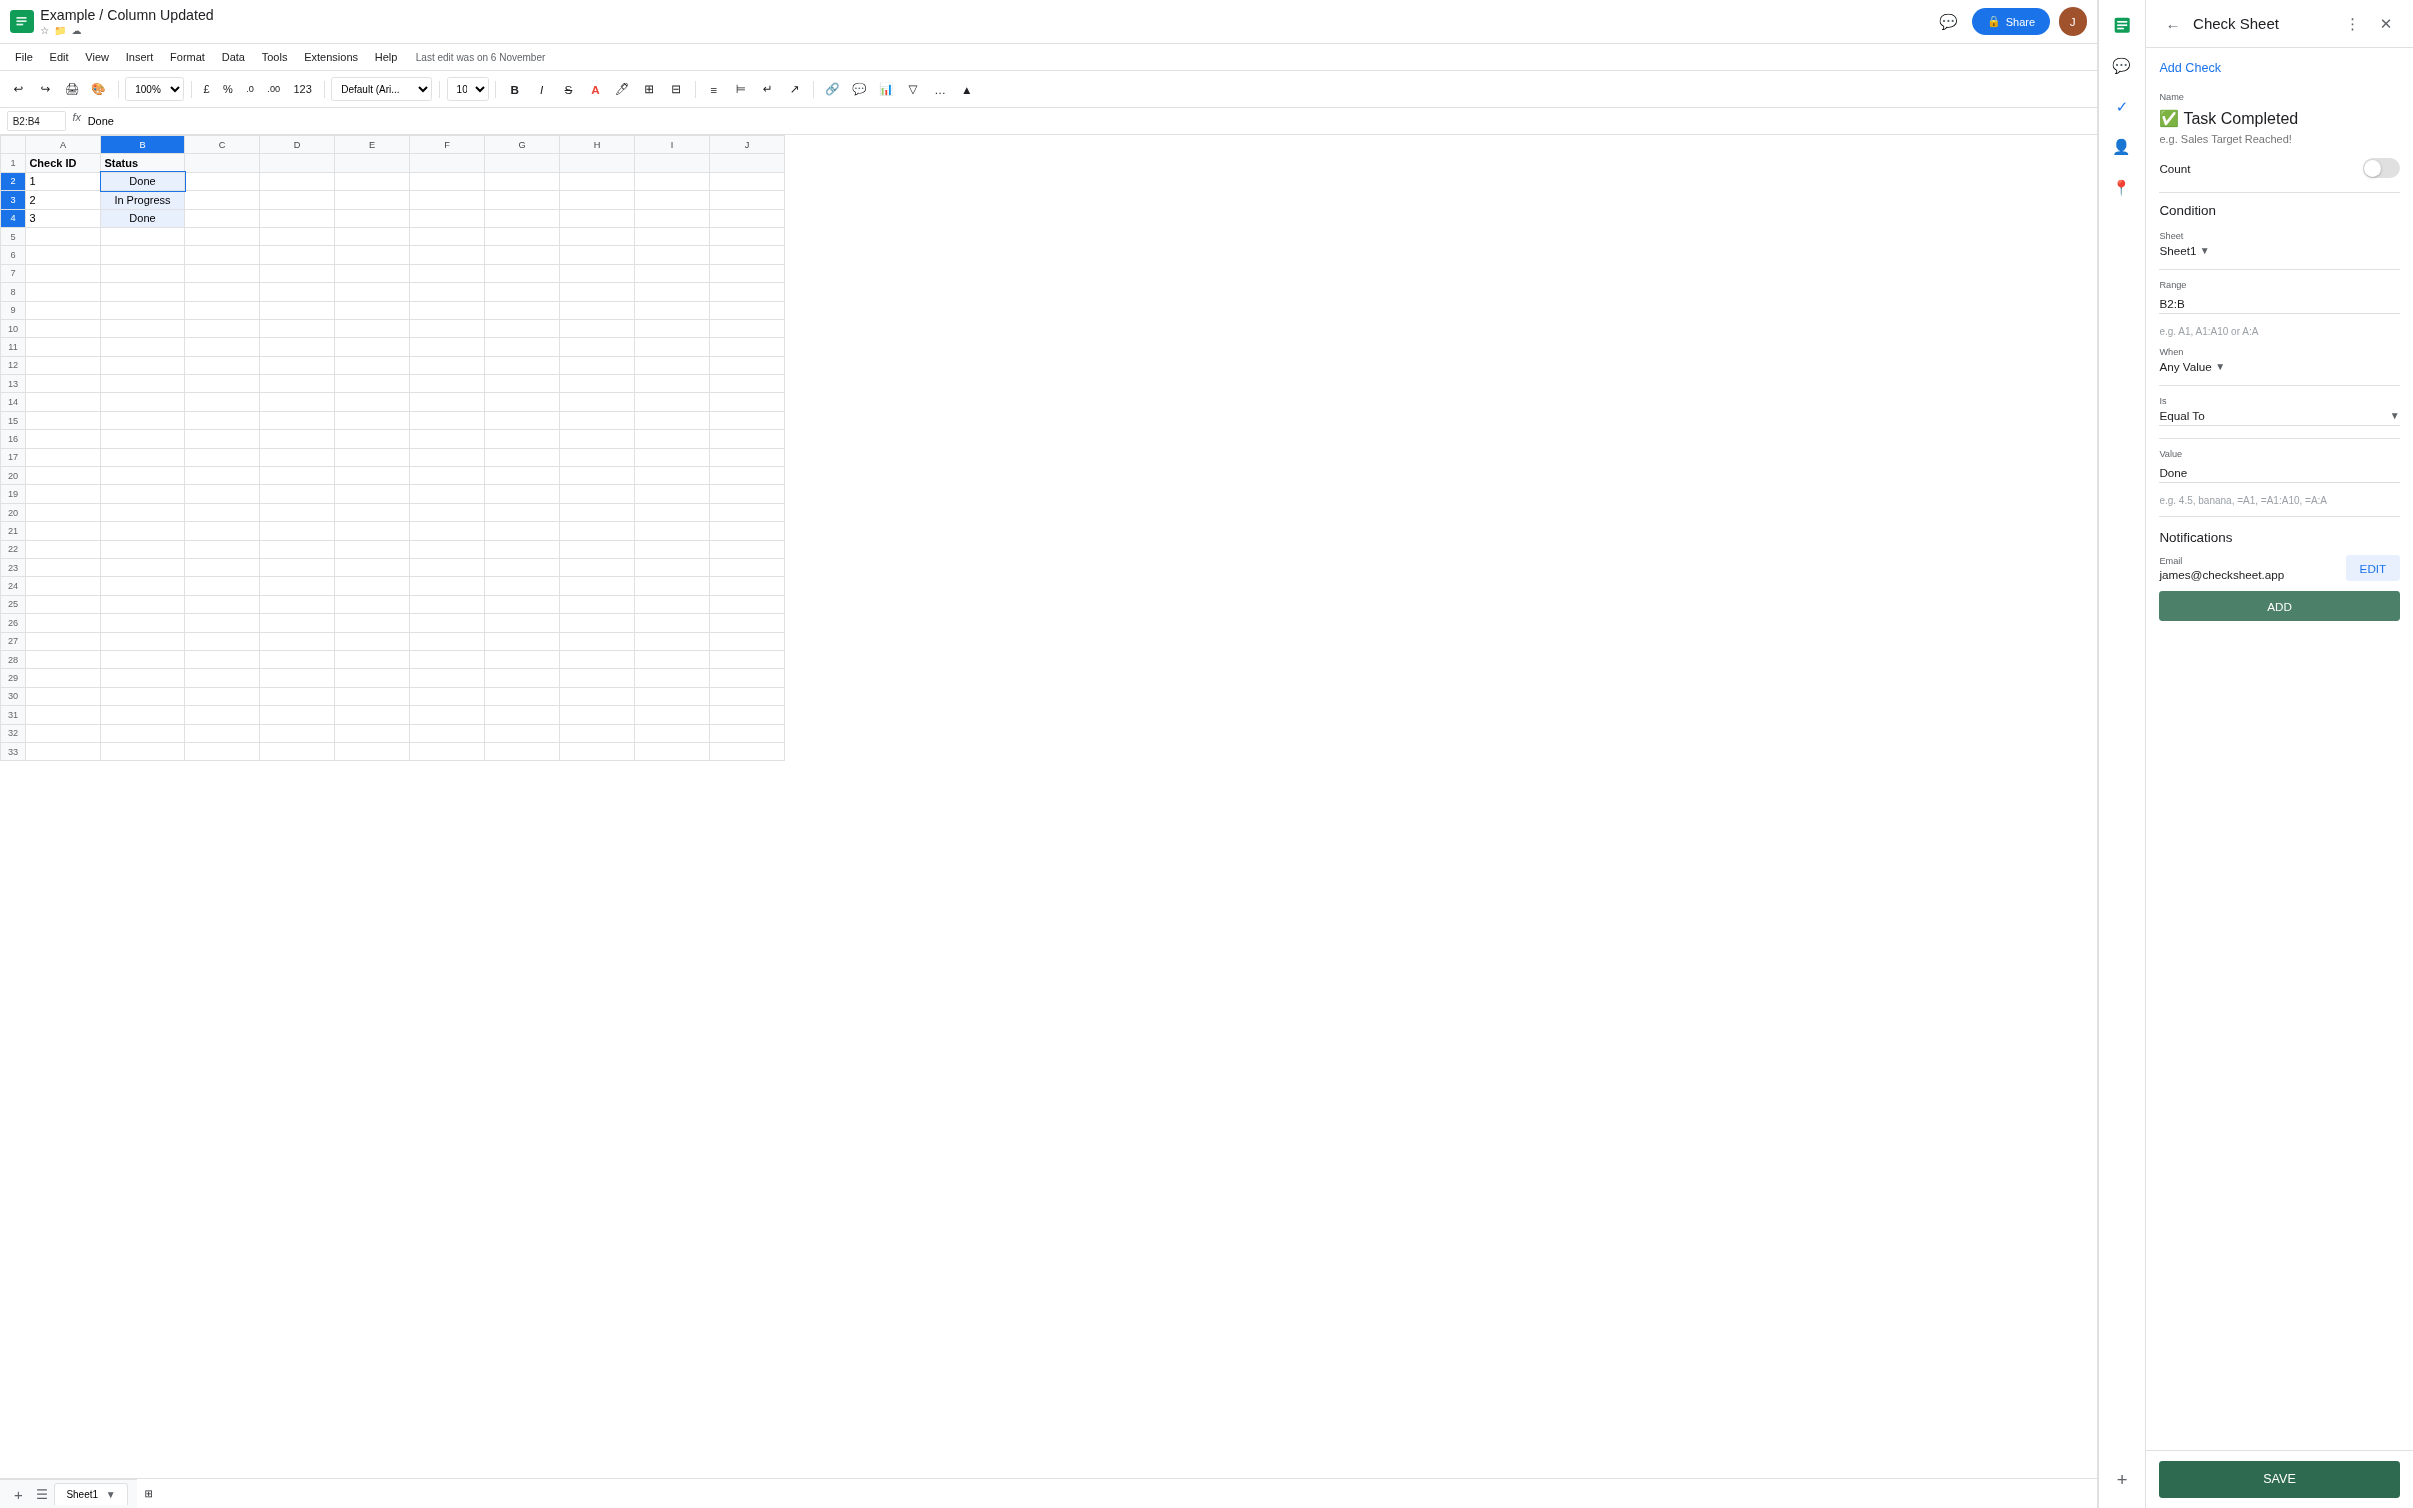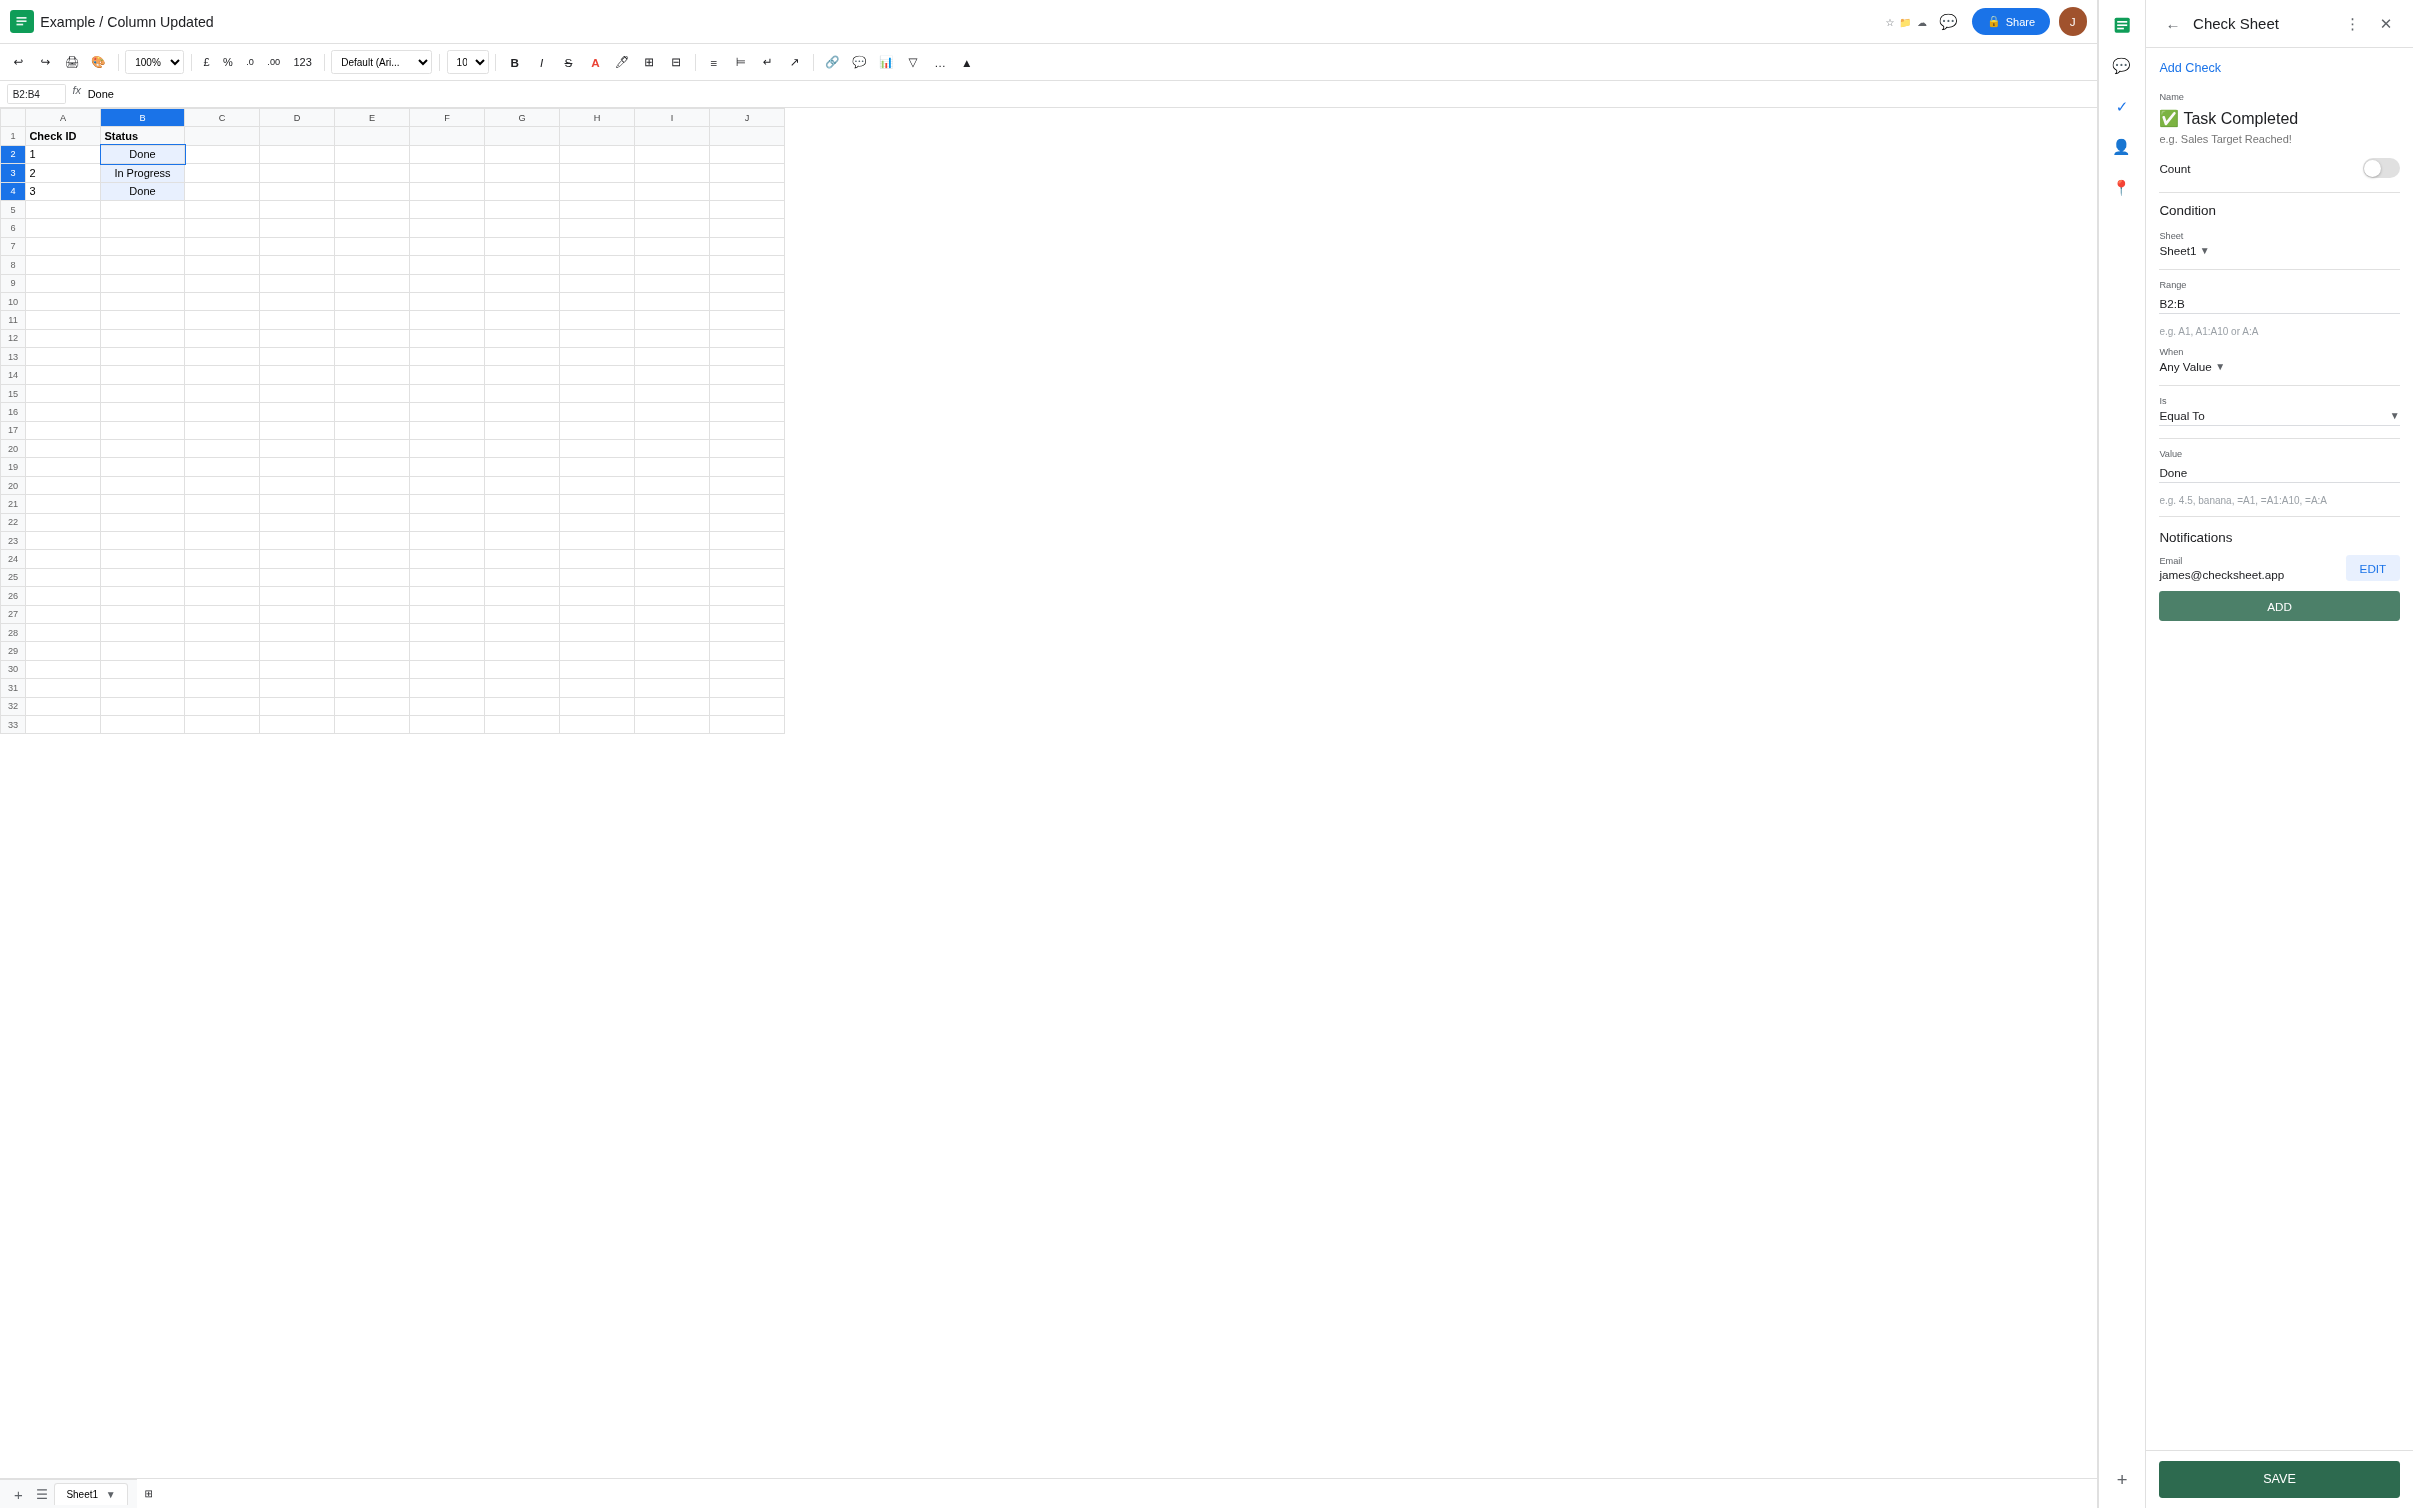--- a/index.html
+++ b/index.html
@@ -23,21 +23,21 @@
       border-bottom: 0.8px solid #e0e0e0;
       height: 44px;
     }
     #sheets-logo {
       width: 23.5px; height: 23.5px;
       background: #0f9d58;
       border-radius: 3.4px;
       display: flex; align-items: center; justify-content: center;
       color: white; font-size: 13.4px; font-weight: bold; flex-shrink: 0;
     }
-    #doc-title-area { display: flex; flex-direction: row; flex: 1; justify-content: space-between; }
+    #doc-title-area { display: flex; flex-direction: column; flex: 1; }
     #doc-title { font-size: 14.2px; color: #202124; font-weight: 500; }
     #doc-meta { display: flex; align-items: center; gap: 5px; font-size: 10px; color: #5f6368; margin-top: 1.7px; }
 
     #top-right { display: flex; align-items: center; gap: 8.4px; }
     #comment-btn {
       width: 30px; height: 30px; border-radius: 50%; border: none; background: transparent;
       cursor: pointer; display: flex; align-items: center; justify-content: center; color: #5f6368; font-size: 15px;
     }
     #share-btn {
       background: #1a73e8; color: white; border: none; border-radius: 17px;
@@ -294,20 +294,32 @@
     <div id="top-right">
       <button id="comment-btn">💬</button>
       <button id="share-btn">
         <span>🔒</span>
         <span>Share</span>
       </button>
       <div id="avatar">J</div>
     </div>
   </div>
 
+  <div id="menu-bar">
+    <span class="menu-item">File</span>
+    <span class="menu-item">Edit</span>
+    <span class="menu-item">View</span>
+    <span class="menu-item">Insert</span>
+    <span class="menu-item">Format</span>
+    <span class="menu-item">Data</span>
+    <span class="menu-item">Tools</span>
+    <span class="menu-item">Extensions</span>
+    <span class="menu-item">Help</span>
+    <span id="last-edit">Last edit was on 6 November</span>
+  </div>
 
   <div id="toolbar">
     <button class="toolbar-icon-btn">↩</button>
     <button class="toolbar-icon-btn">↪</button>
     <button class="toolbar-icon-btn">🖨</button>
     <button class="toolbar-icon-btn">🎨</button>
     <div class="toolbar-separator"></div>
     <select class="toolbar-select" id="zoom-select">
       <option>100%</option>
     </select>

